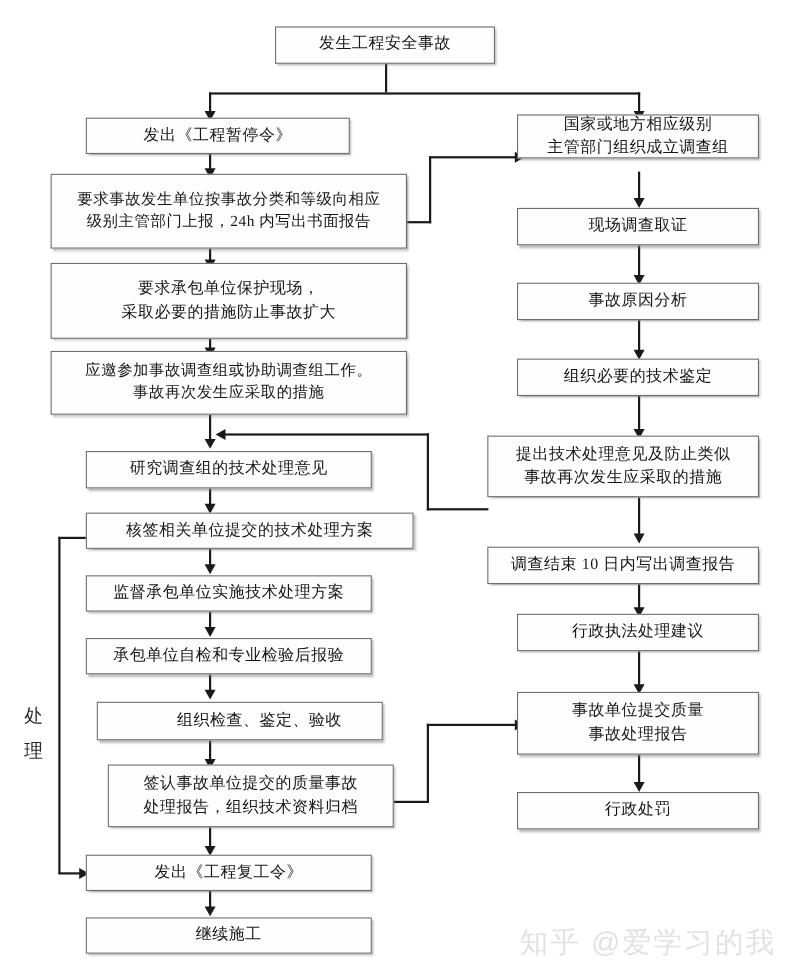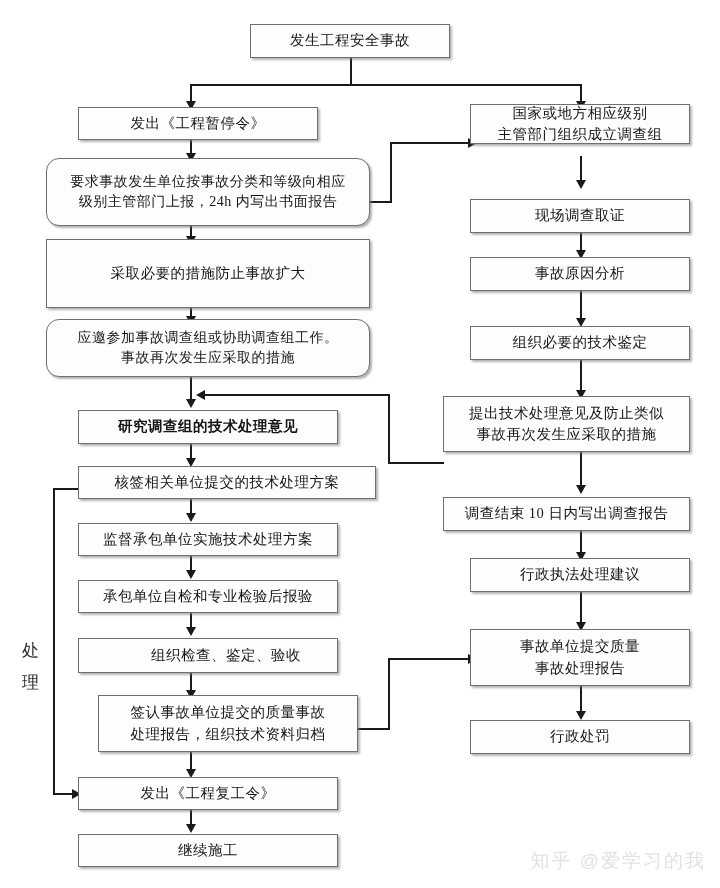--- a/index.html
+++ b/index.html
@@ -26,21 +26,21 @@
     justify-content:center;
     text-align:center;
     color:#161616;
     font-size:14.5px;
     line-height:1.45;
     letter-spacing:.5px;
     z-index:3;
     padding:0 4px;
   }
   .node .ln{display:block;white-space:nowrap;}
-  .node.small{font-size:14px;border-radius:13px;}
+  .node.small{font-size:14px;}
 
   
   .ln-v,.ln-h{position:absolute;background:#1a1a1a;z-index:1;}
   .ln-v{width:2px;}
   .ln-h{height:2px;}
   .arr{position:absolute;width:0;height:0;z-index:2;}
   .arr-d{border-left:5px solid transparent;border-right:5px solid transparent;border-top:9px solid #1a1a1a;}
   .arr-r{border-top:5px solid transparent;border-bottom:5px solid transparent;border-left:9px solid #1a1a1a;}
   .arr-l{border-top:5px solid transparent;border-bottom:5px solid transparent;border-right:9px solid #1a1a1a;}
 
@@ -51,21 +51,21 @@
     color:#2b2b2b;
     line-height:1.9;
     text-align:center;
     z-index:3;
     letter-spacing:1px;
   }
   
   .watermark{
     position:absolute;
     right:14px;bottom:14px;
-    font-size:19px;
+    font-size:26px;
     color:#e2e2e2;
     letter-spacing:2px;
     z-index:5;
     white-space:nowrap;
     font-family:"Liberation Sans","DejaVu Sans",sans-serif;
   }
 </style>
 </head>
 <body>
 
@@ -162,45 +162,46 @@
   <div class="node" style="left:78px;top:107px;width:240px;height:33px;">
     <span class="ln">发出《工程暂停令》</span>
   </div>
 
   <div class="node small" style="left:46px;top:158px;width:324px;height:68px;">
     <span class="ln">要求事故发生单位按事故分类和等级向相应</span>
     <span class="ln">级别主管部门上报，24h 内写出书面报告</span>
   </div>
 
   <div class="node" style="left:46px;top:239px;width:324px;height:69px;">
+    <span class="ln">要求承包单位保护现场，</span>
     <span class="ln">采取必要的措施防止事故扩大</span>
   </div>
 
   <div class="node small" style="left:46px;top:319px;width:324px;height:58px;">
     <span class="ln">应邀参加事故调查组或协助调查组工作。</span>
     <span class="ln">事故再次发生应采取的措施</span>
   </div>
 
-  <div class="node" style="left:78px;top:410px;width:260px;height:34px;font-weight:bold;">
+  <div class="node" style="left:78px;top:410px;width:260px;height:34px;">
     <span class="ln">研究调查组的技术处理意见</span>
   </div>
 
   <div class="node" style="left:78px;top:466px;width:298px;height:33px;">
     <span class="ln">核签相关单位提交的技术处理方案</span>
   </div>
 
   <div class="node" style="left:78px;top:523px;width:260px;height:33px;">
     <span class="ln">监督承包单位实施技术处理方案</span>
   </div>
 
   <div class="node" style="left:78px;top:580px;width:260px;height:33px;">
     <span class="ln">承包单位自检和专业检验后报验</span>
   </div>
 
-  <div class="node" style="left:78px;top:638px;width:260px;height:35px;padding-left:40px;">
+  <div class="node" style="left:88px;top:638px;width:260px;height:35px;padding-left:40px;">
     <span class="ln">组织检查、鉴定、验收</span>
   </div>
 
   <div class="node" style="left:78px;top:695px;width:260px;height:57px;margin-left:20px;">
     <span class="ln">签认事故单位提交的质量事故</span>
     <span class="ln">处理报告，组织技术资料归档</span>
   </div>
 
   <div class="node" style="left:78px;top:777px;width:260px;height:33px;">
     <span class="ln">发出《工程复工令》</span>
@@ -208,21 +209,21 @@
 
   <div class="node" style="left:78px;top:834px;width:260px;height:33px;">
     <span class="ln">继续施工</span>
   </div>
 
   <div class="node" style="left:470px;top:104px;width:220px;height:40px;">
     <span class="ln">国家或地方相应级别</span>
     <span class="ln">主管部门组织成立调查组</span>
   </div>
 
-  <div class="node" style="left:470px;top:189px;width:220px;height:34px;margin-top:10px;">
+  <div class="node" style="left:470px;top:189px;width:220px;height:34px;">
     <span class="ln">现场调查取证</span>
   </div>
 
   <div class="node" style="left:470px;top:257px;width:220px;height:34px;">
     <span class="ln">事故原因分析</span>
   </div>
 
   <div class="node" style="left:470px;top:326px;width:220px;height:34px;">
     <span class="ln">组织必要的技术鉴定</span>
   </div>

